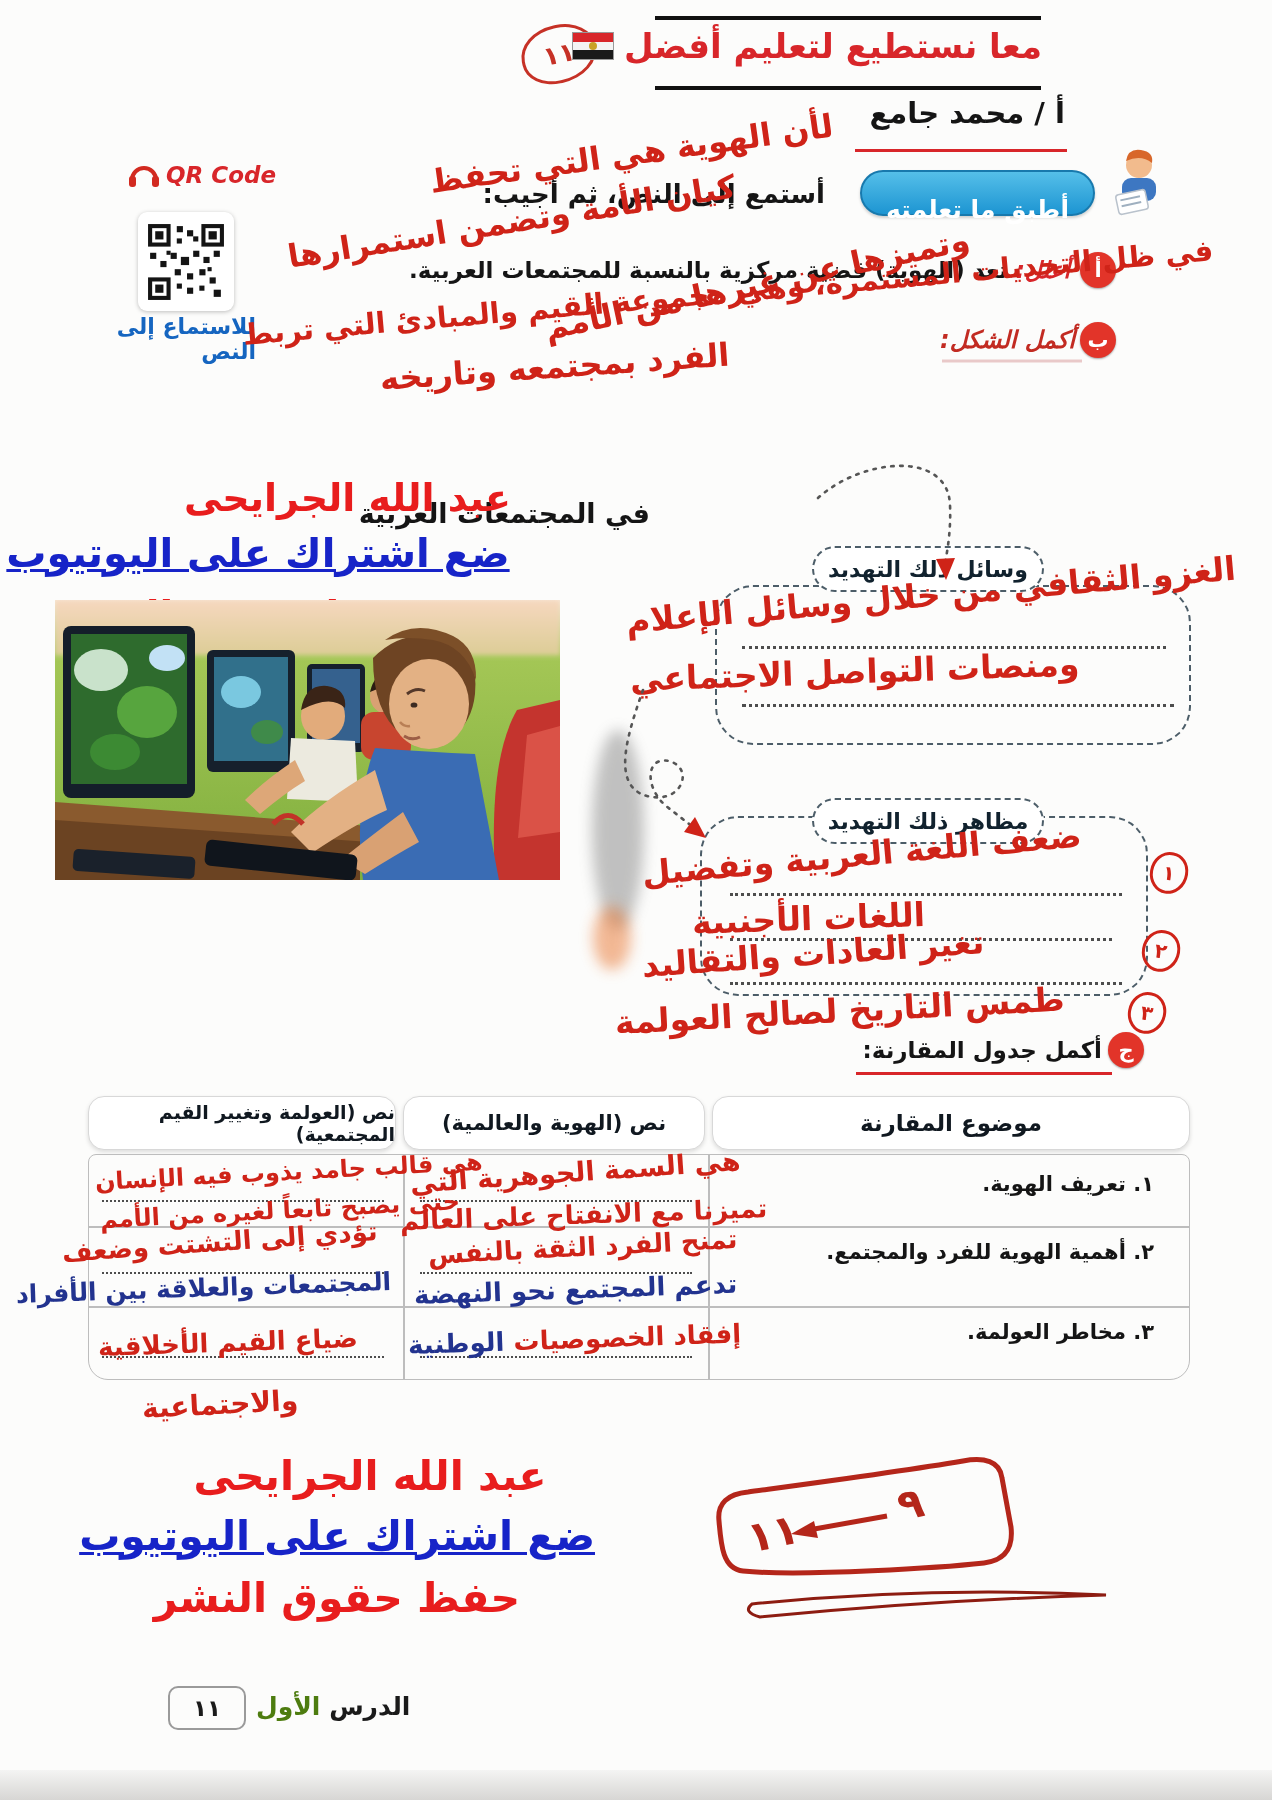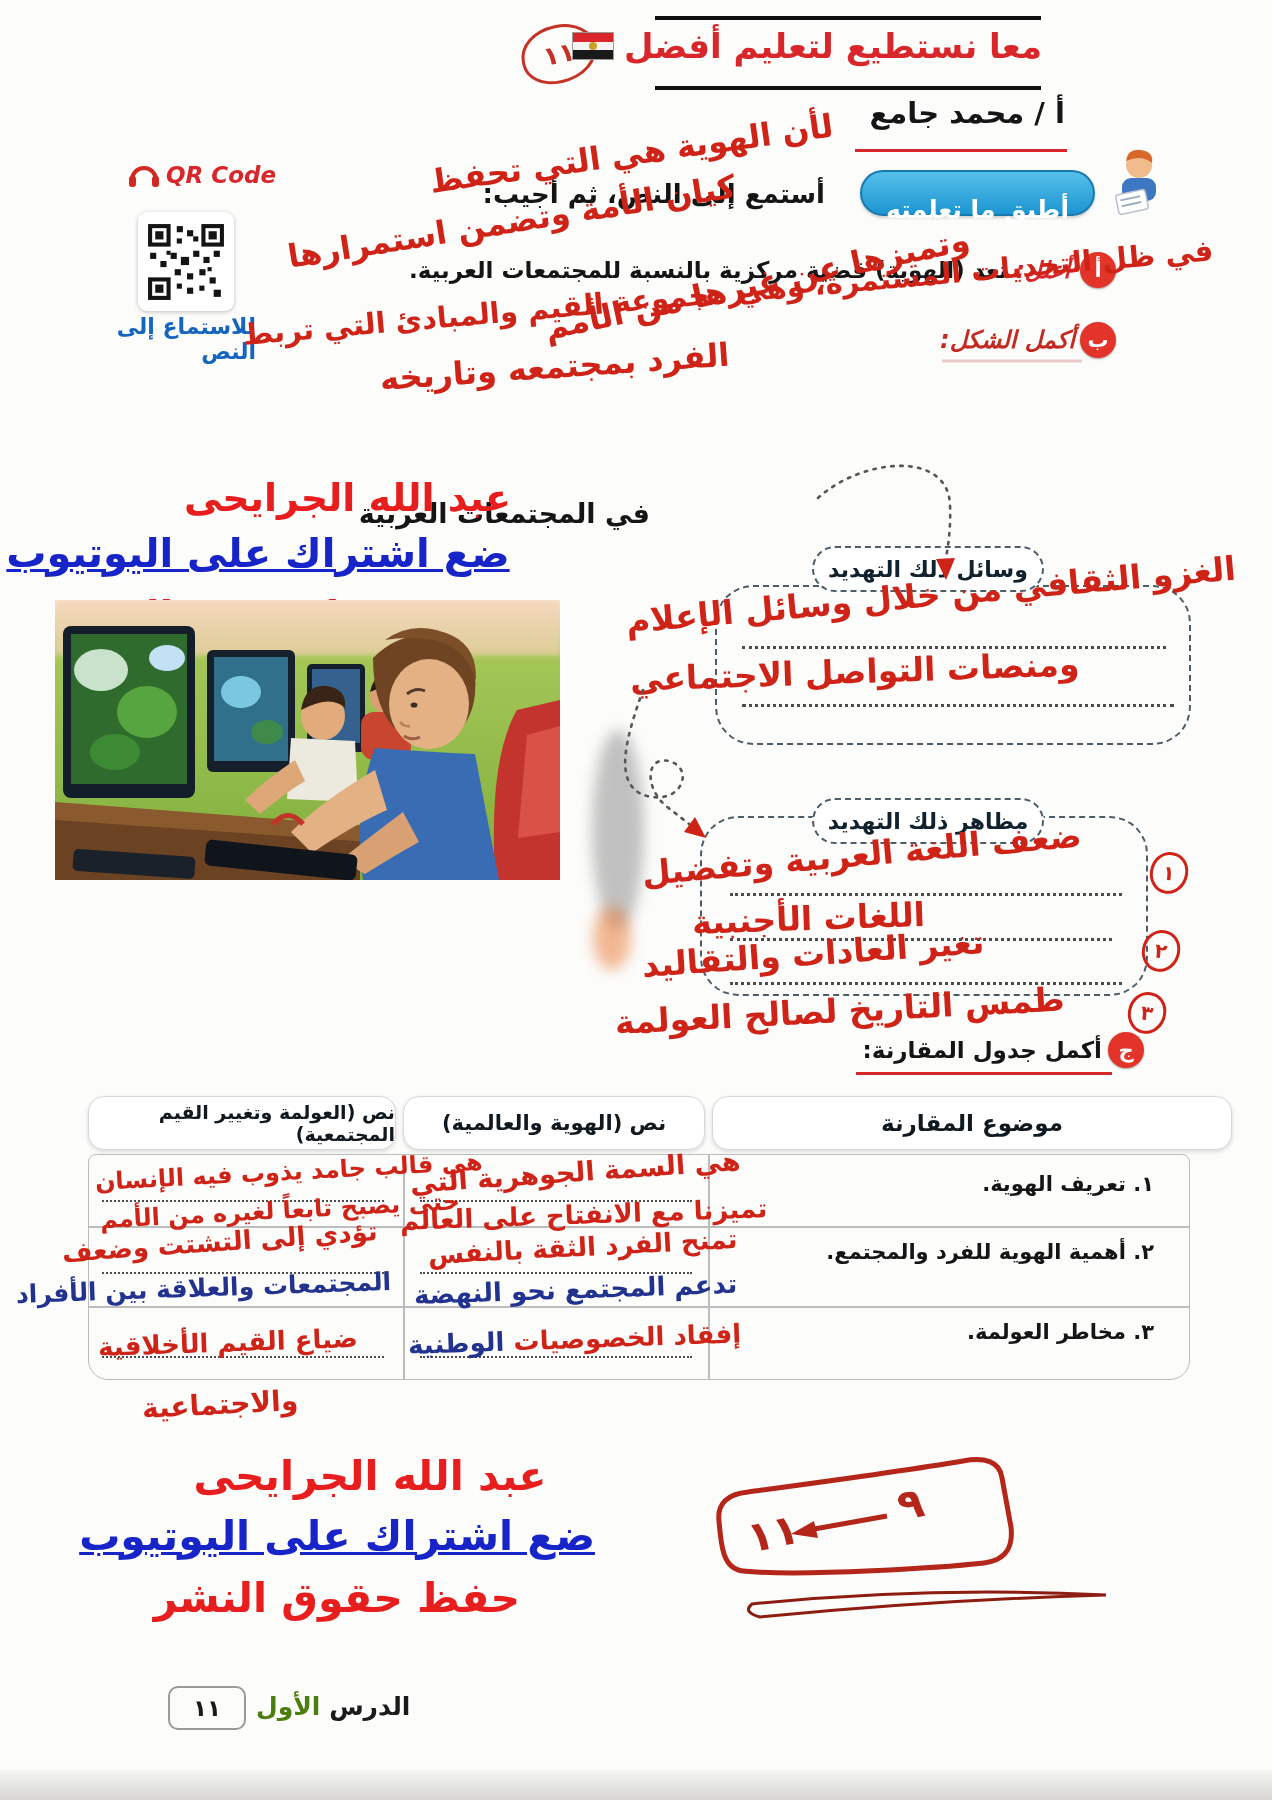--- a/index.html
+++ b/index.html
@@ -309,21 +309,21 @@
   <div class="cnum" style="left:1128px;top:992px">
     <span>٣</span>
   </div>
 
   <div class="qbadge" style="left:1108px;top:1032px">
     <span>ج</span>
   </div>
   <div class="abs rtl nowrap print" style="right:170px;top:1037px;font-size:23px">أكمل جدول المقارنة:</div>
   <div class="abs" style="left:856px;top:1072px;width:256px;height:3px;background:#d8262a"></div>
 
-  <div class="thpill" style="left:712px;top:1096px;width:520px;font-size:23px">
+  <div class="thpill" style="left:712px;top:1096px;width:478px;font-size:23px">
     <span>موضوع المقارنة</span>
   </div>
   <div class="thpill" style="left:403px;top:1096px;width:302px;font-size:21px">
     <span>نص (الهوية والعالمية)</span>
   </div>
   <div class="thpill" style="left:88px;top:1096px;width:308px;font-size:19px">
     <span>نص (العولمة وتغيير القيم المجتمعية)</span>
   </div>
 
   <div class="abs" style="left:88px;top:1154px;width:1102px;height:226px;border:1.5px solid #bdbdbd;border-radius:8px 8px 20px 20px"></div>

